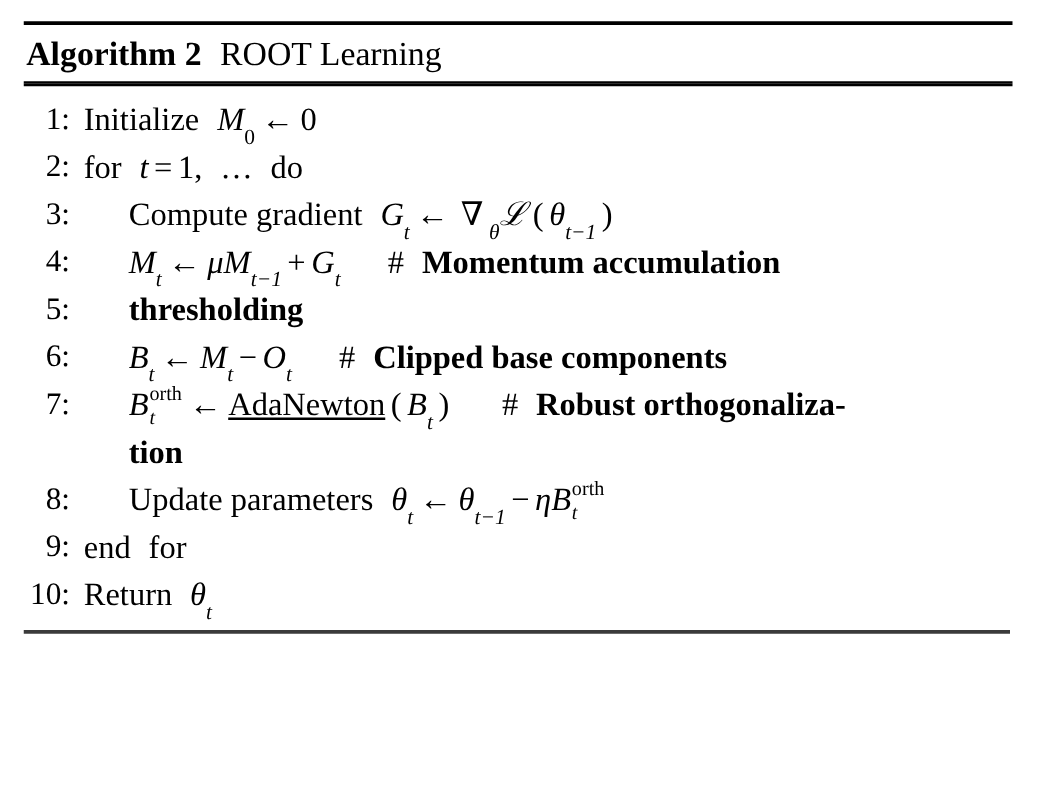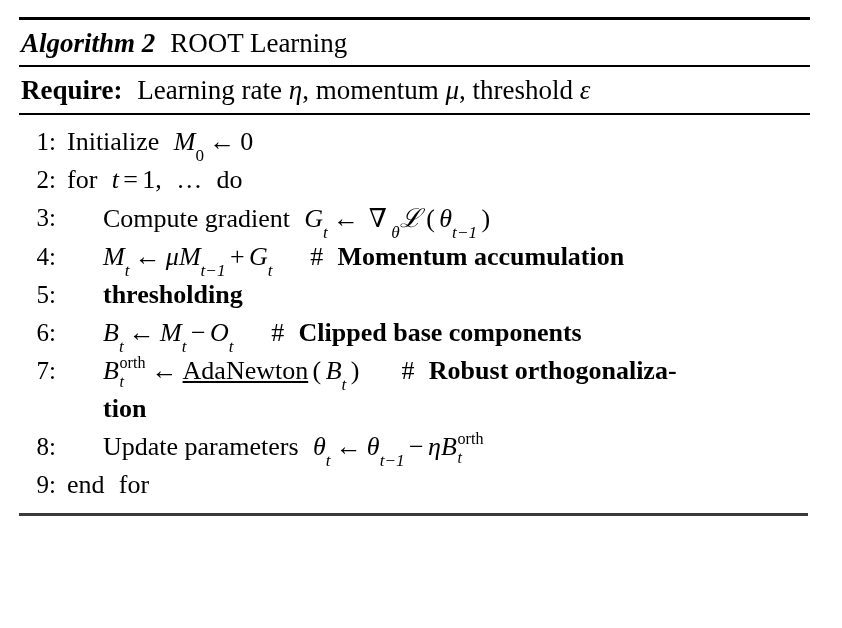--- a/index.html
+++ b/index.html
@@ -43,21 +43,20 @@
 
   
   .title-row {
     font-size: 27px;
     line-height: 34px;
     padding: 6px 0 5px 2px;
     white-space: nowrap;
   }
   .title-row .kw {
     font-weight: bold;
-    font-style: italic;
   }
 
   
   .require-row {
     font-size: 27px;
     line-height: 34px;
     padding: 6px 0 6px 2px;
     white-space: nowrap;
   }
   .require-row .kw {
@@ -188,23 +187,20 @@
 <div class="algorithm-block">
 
   <div class="rule-top"></div>
 
   <div class="title-row">
     <span class="kw">Algorithm 2</span><span class="gap-sm"></span><span>ROOT Learning</span>
   </div>
 
   <div class="rule-mid"></div>
 
-  <div class="require-row">
-    <span class="kw">Require:</span><span class="gap-sm"></span><span>Learning rate </span><span class="math">η</span><span>, momentum </span><span class="math">μ</span><span>, threshold </span><span class="math">ε</span>
-  </div>
 
   <div class="rule-mid"></div>
 
   <div class="steps">
 
     <div class="step">
       <span class="step-num">1:</span>
       <span class="step-body">
         <span>Initialize</span><span class="gap-sm"></span><span class="math">M</span><sub class="upright">0</sub><span class="arrow">←</span><span class="num">0</span>
       </span>
@@ -260,18 +256,24 @@
       </span>
     </div>
 
     <div class="step">
       <span class="step-num">9:</span>
       <span class="step-body">
         <span class="kw">end</span><span class="gap-sm"></span><span class="kw">for</span>
       </span>
     </div>
 
+    <div class="step">
+      <span class="step-num">10:</span>
+      <span class="step-body">
+        <span class="kw">Return</span><span class="gap-sm"></span><span class="math">θ</span><sub>t</sub>
+      </span>
+    </div>
 
   </div>
 
   <div class="rule-bottom"></div>
 
 </div>
 
 </body></html>

